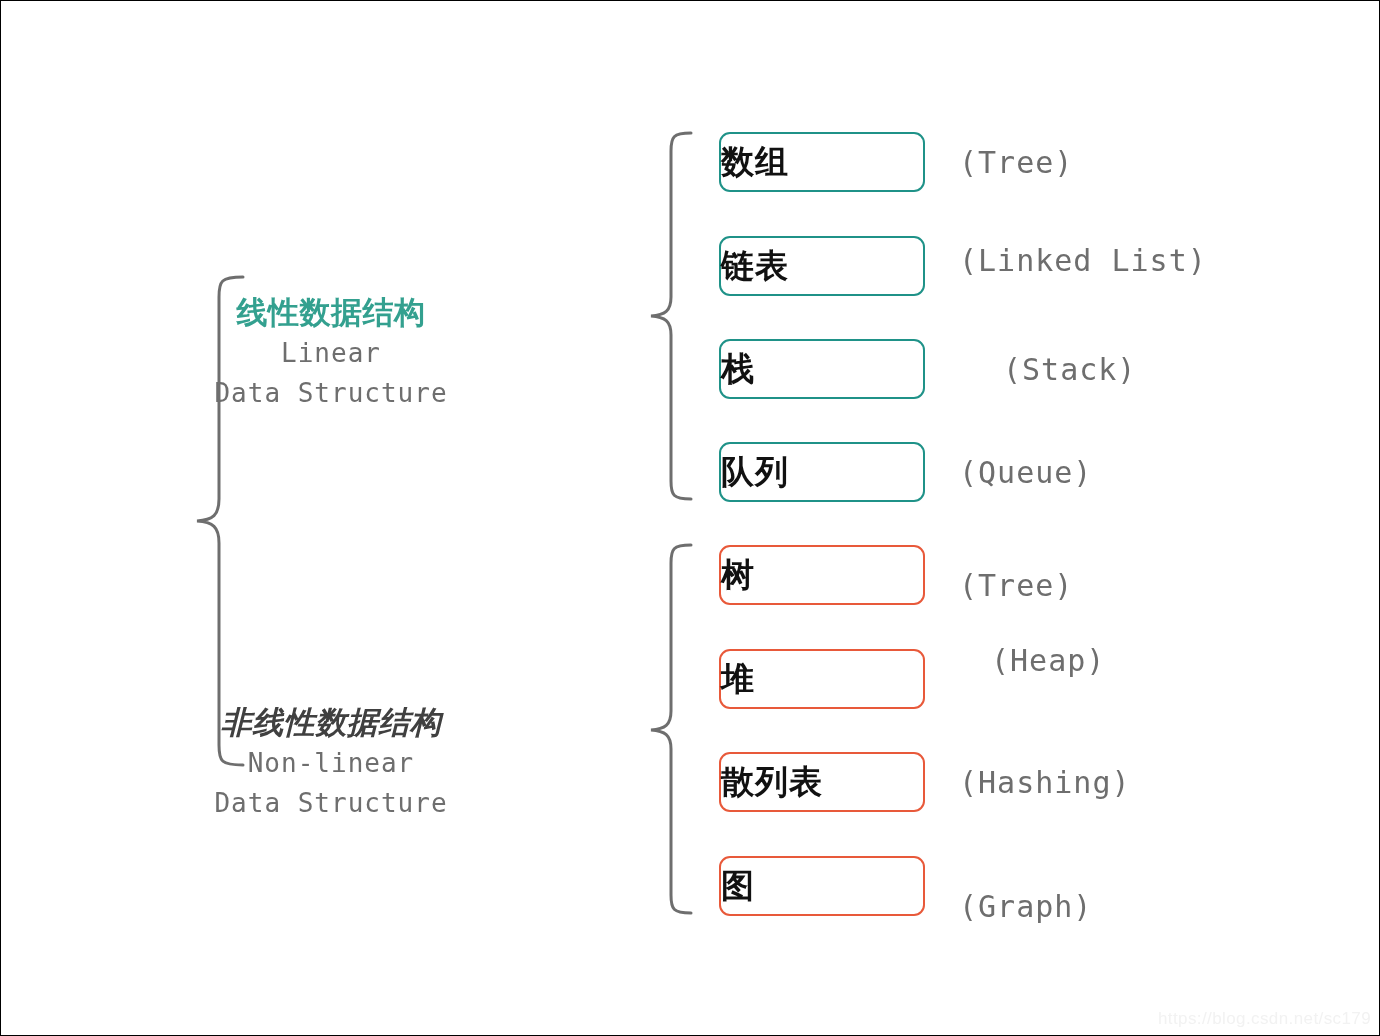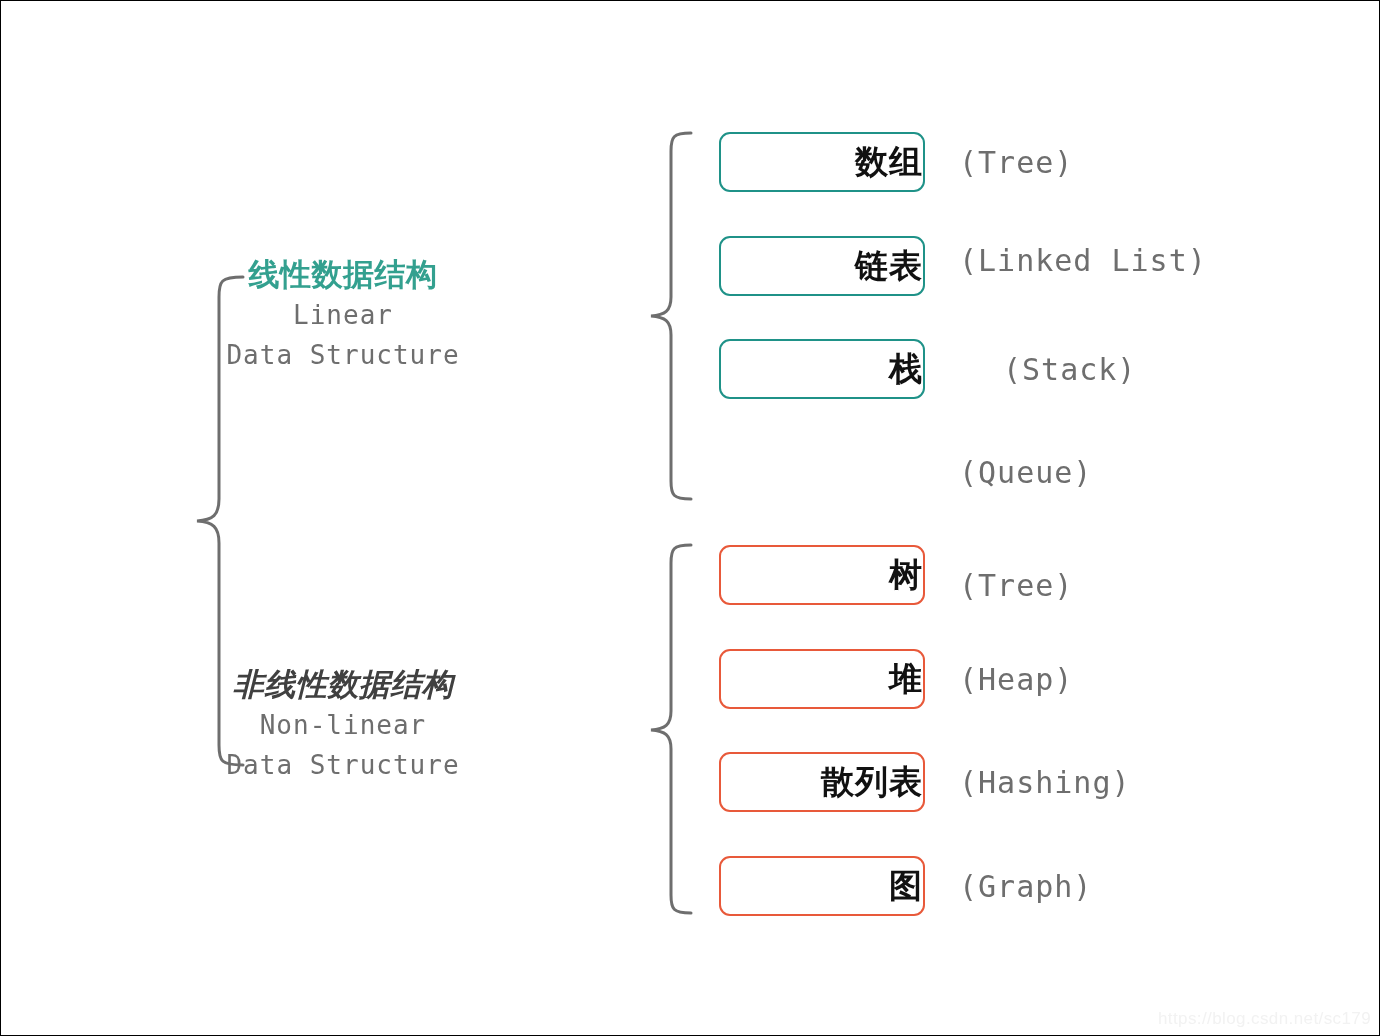--- a/index.html
+++ b/index.html
@@ -18,22 +18,23 @@
     background: #ffffff;
     box-sizing: border-box;
     border: 1px solid #000000;
     overflow: hidden;
   }
 
   
   .group-label {
     position: absolute;
     width: 420px;
-    left: 132px;
+    left: 120px;
     text-align: center;
+    margin-top: 38px;
   }
   .group-title {
     font-family: "Liberation Sans", "DejaVu Sans", sans-serif;
     font-size: 31px;
     font-weight: 700;
     line-height: 1.25;
     letter-spacing: 0.5px;
     white-space: nowrap;
   }
   .group-title.teal  { color: #33a08f; }
@@ -51,21 +52,21 @@
   .node-box {
     position: absolute;
     width: 206px;
     height: 60px;
     left: 718px;
     box-sizing: border-box;
     border-radius: 11px;
     background: #ffffff;
     display: flex;
     align-items: center;
-    justify-content: flex-end;
+    justify-content: flex-start;
   }
   .node-box.teal { border: 2px solid #1f9288; }
   .node-box.red  { border: 2px solid #e8593a; }
   .node-cn {
     font-family: "Liberation Sans", "DejaVu Sans", sans-serif;
     font-size: 33px;
     font-weight: 700;
     color: #111111;
     letter-spacing: 1px;
     white-space: nowrap;
@@ -136,20 +137,23 @@
   <div class="node-box teal" style="top:235px;">
     <span class="node-cn">链表</span>
   </div>
   <div class="node-en" style="top:229px;">(Linked List)</div>
 
   <div class="node-box teal" style="top:338px;">
     <span class="node-cn">栈</span>
   </div>
   <div class="node-en" style="top:338px;margin-left:44px;">(Stack)</div>
 
+  <div class="node-box teal" style="top:441px;">
+    <span class="node-cn">队列</span>
+  </div>
   <div class="node-en" style="top:441px;">(Queue)</div>
 
   <div class="group-label" style="top:665px;">
     <div class="group-title red">非线性数据结构</div>
     <div class="group-sub">Non-linear</div>
     <div class="group-sub">Data Structure</div>
   </div>
 
   <div class="brace" style="left:630px; top:538px; width:62px; height:382px;">
     <svg width="62" height="382" viewBox="0 0 62 382" fill="none">
@@ -159,27 +163,27 @@
   </div>
 
   <div class="node-box red" style="top:544px;">
     <span class="node-cn">树</span>
   </div>
   <div class="node-en" style="top:554px;">(Tree)</div>
 
   <div class="node-box red" style="top:648px;">
     <span class="node-cn">堆</span>
   </div>
-  <div class="node-en" style="top:648px;">(Heap)</div>
+  <div class="node-en" style="top:629px;margin-left:32px;">(Heap)</div>
 
   <div class="node-box red" style="top:751px;">
     <span class="node-cn">散列表</span>
   </div>
   <div class="node-en" style="top:751px;">(Hashing)</div>
 
   <div class="node-box red" style="top:855px;">
     <span class="node-cn">图</span>
   </div>
-  <div class="node-en" style="top:855px;">(Graph)</div>
+  <div class="node-en" style="top:875px;">(Graph)</div>
 
   <div class="watermark">https://blog.csdn.net/sc179</div>
 
 </div>
 
 </body></html>

